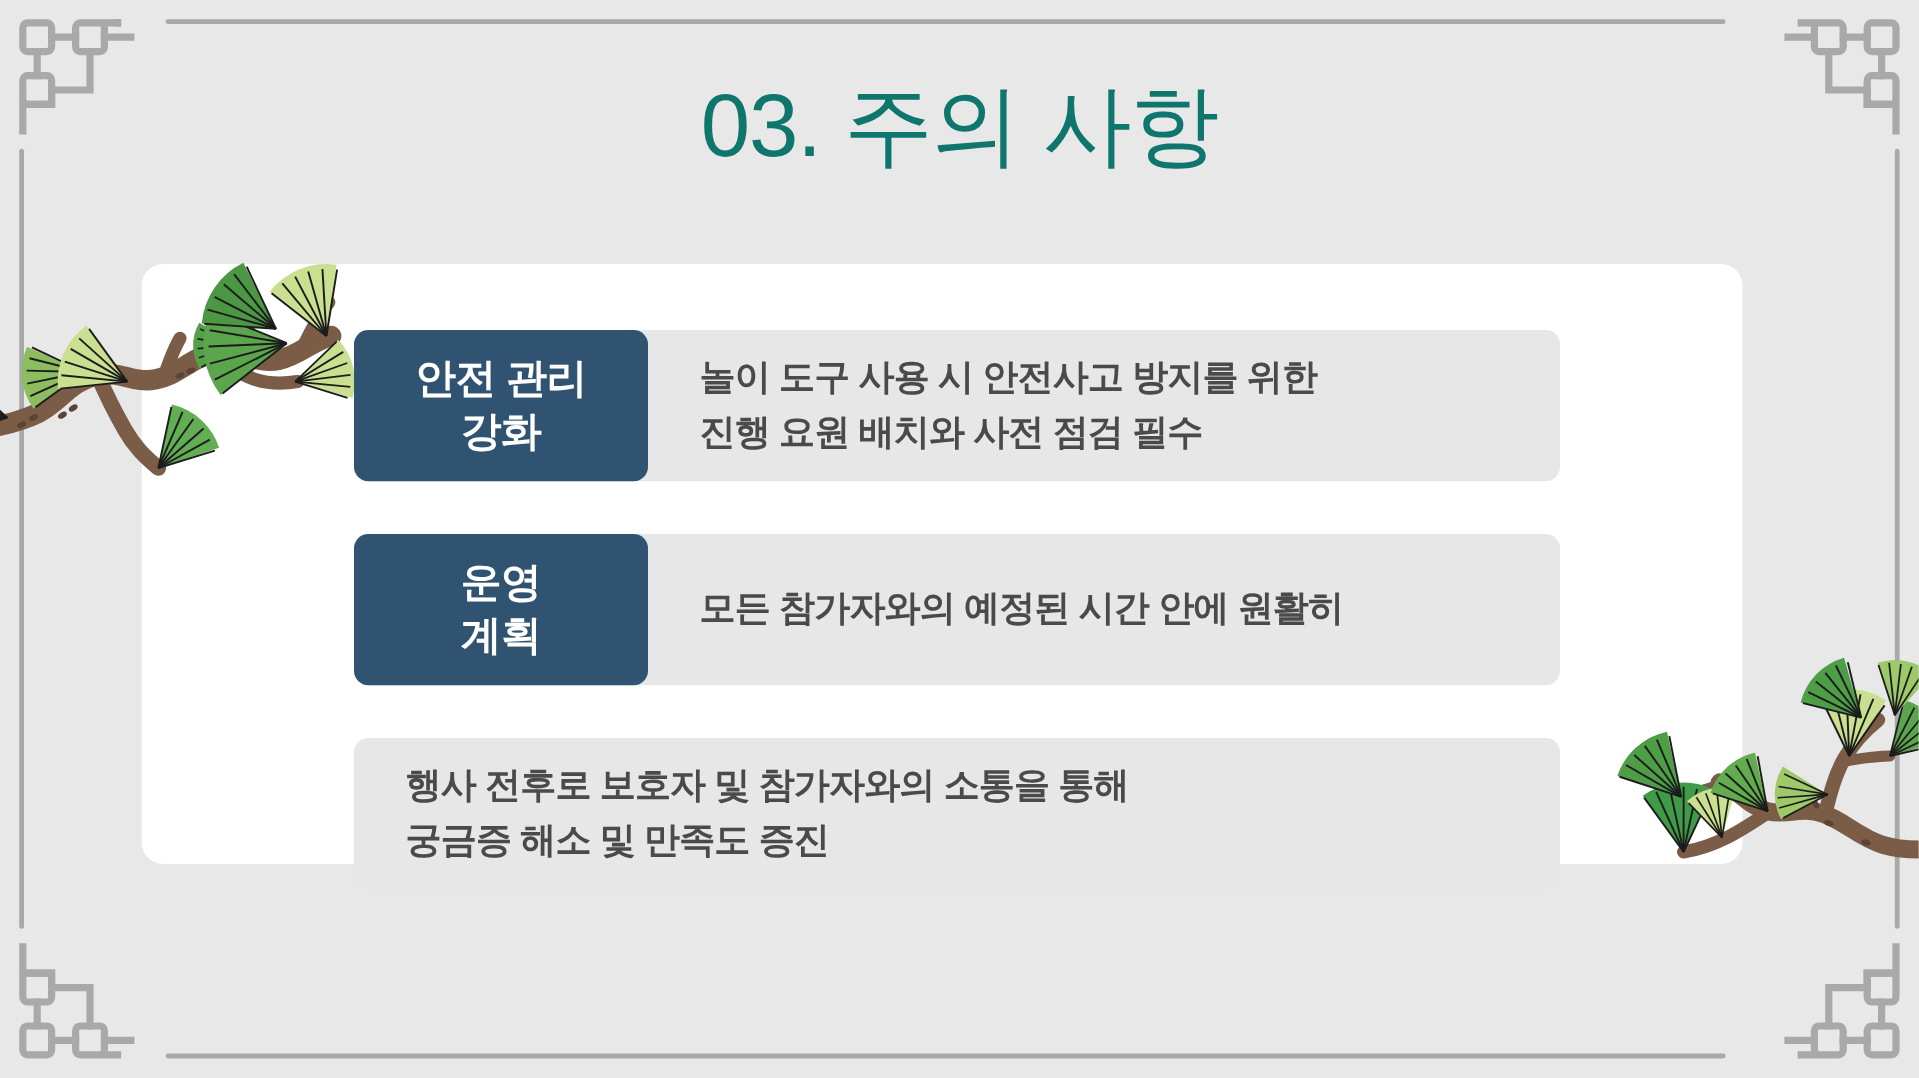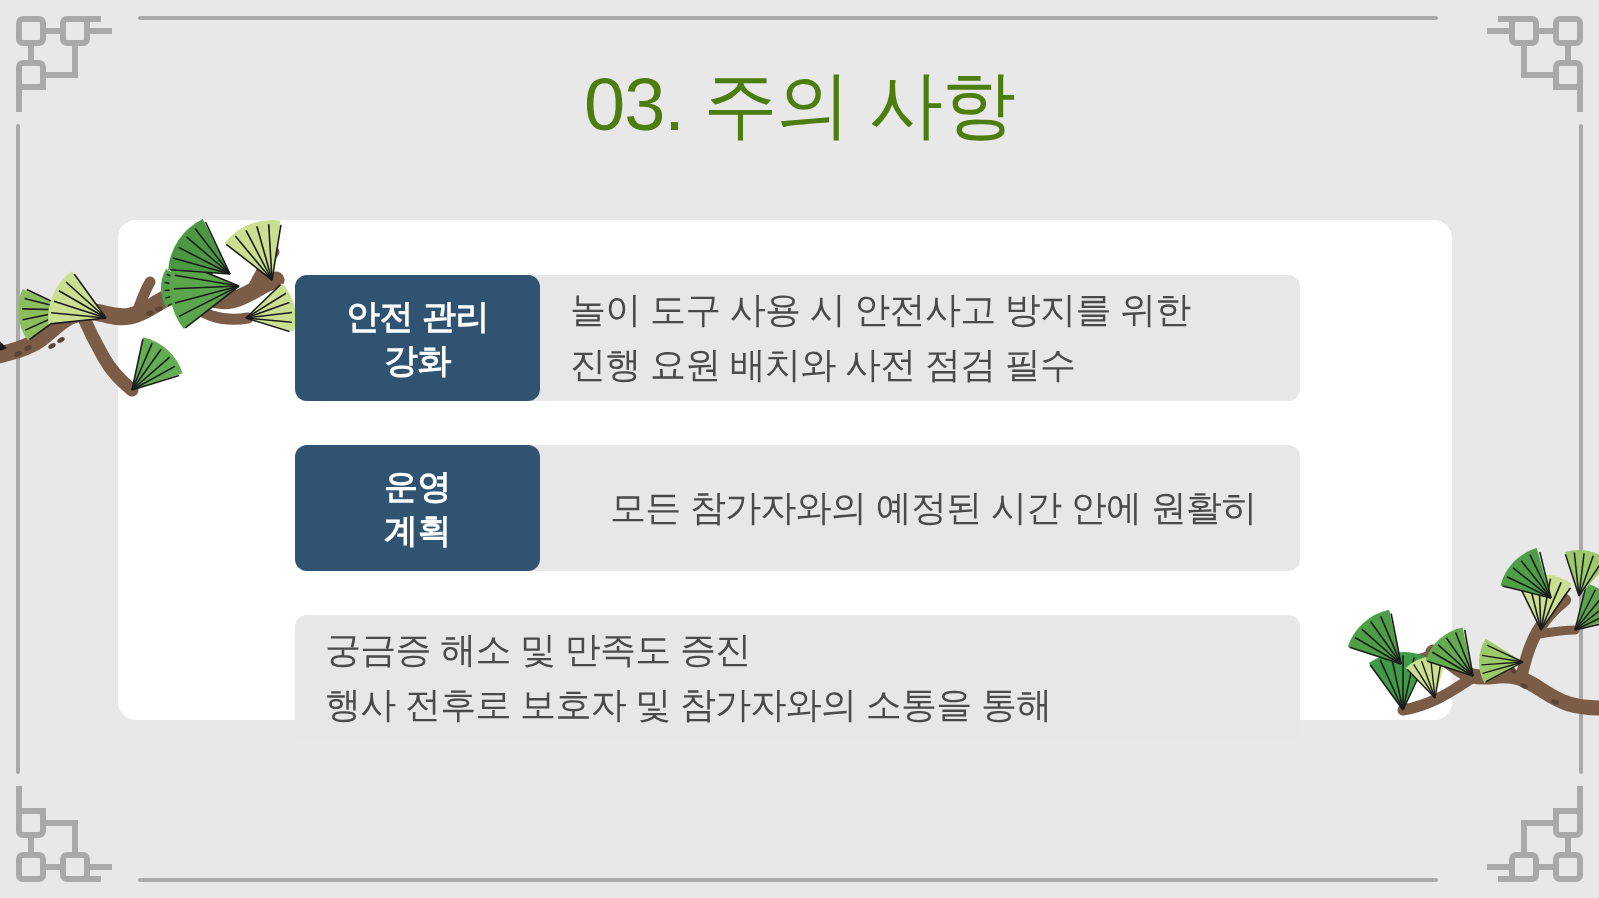--- a/index.html
+++ b/index.html
@@ -30,41 +30,41 @@
   .branch{position:absolute;}
   .branch-tl{left:-46px;top:158px;width:400px;height:245px;}
   .branch-br{right:-38px;bottom:150px;width:320px;height:210px;}
 
   
   #title{
     position:absolute;left:0;top:62px;width:1599px;
     text-align:center;
     font-size:74px;
     font-weight:400;
-    color:#4d7c0f;
+    color:#0f766e;
     letter-spacing:-1px;
     line-height:1.15;
   }
 
   
   #card{
     position:absolute;left:118px;top:220px;
     width:1334px;height:500px;
     background:#ffffff;
     border-radius:18px;
   }
 
   
   .row{
     position:absolute;left:177px;
     width:1005px;height:126px;
     display:flex;align-items:stretch;
   }
   .row-1{top:55px;}
-  .row-2{top:225px;gap:40px;}
+  .row-2{top:225px;}
   .row-3{top:395px;}
 
   .row-bg{
     position:absolute;left:0;top:0;
     width:1005px;height:126px;
     background:#e7e7e7;border-radius:12px;
   }
 
   .tag{
     position:relative;z-index:2;
@@ -79,24 +79,24 @@
     letter-spacing:-0.5px;
     box-sizing:border-box;
   }
   .tag span{display:block;text-align:center;white-space:nowrap;}
 
   .desc{
     position:relative;z-index:2;
     flex:1;
     display:flex;flex-direction:column;
     justify-content:center;
-    padding-left:30px;
+    padding-left:43px;
     color:#4a4a4a;
-    font-size:36px;
-    font-weight:400;
+    font-size:30px;
+    font-weight:700;
     line-height:1.52;
     letter-spacing:-0.7px;
     box-sizing:border-box;
   }
   .desc span{display:block;white-space:nowrap;}
 </style>
 </head>
 <body>
 
 <div id="slide">
@@ -193,22 +193,22 @@
         <span>계획</span>
       </div>
       <div class="desc">
         <span>모든 참가자와의 예정된 시간 안에 원활히</span>
       </div>
     </div>
 
     <div class="row row-3">
       <div class="row-bg"></div>
       <div class="desc">
+        <span>행사 전후로 보호자 및 참가자와의 소통을 통해</span>
         <span>궁금증 해소 및 만족도 증진</span>
-        <span>행사 전후로 보호자 및 참가자와의 소통을 통해</span>
       </div>
     </div>
 
   </div>
 
   <div id="title">03. 주의 사항</div>
 
   <div class="branch branch-tl">
     <svg viewBox="0 0 400 245" width="400" height="245">
       <g>

